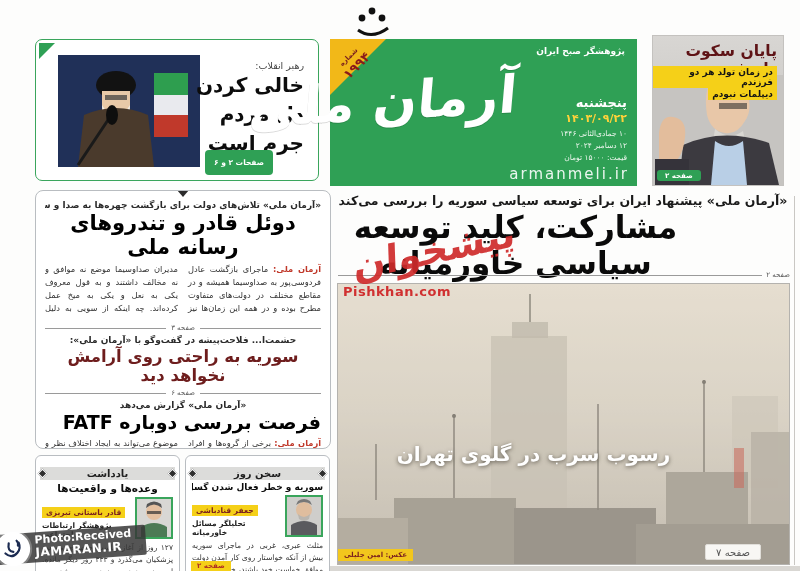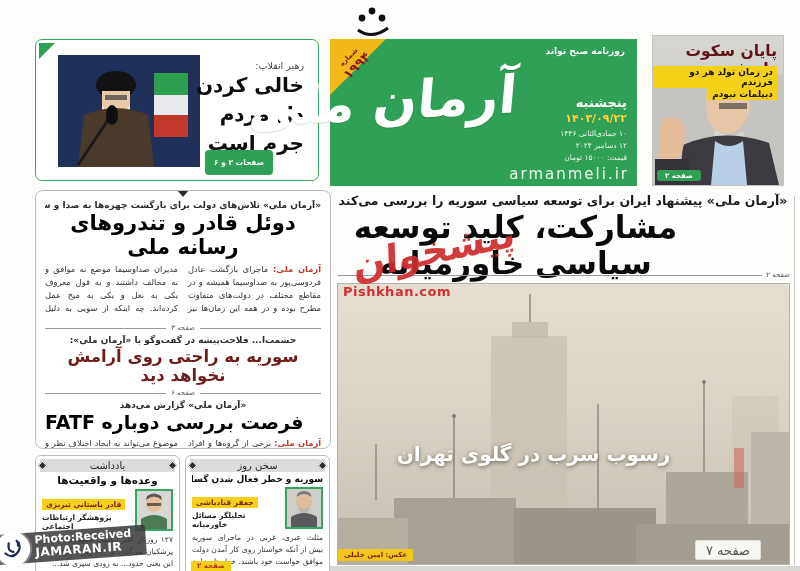--- a/index.html
+++ b/index.html
@@ -64,45 +64,45 @@
     z-index:6; direction:ltr; letter-spacing:.5px; }
 
   
   .city-photo { position:absolute; left:337px; top:283px; width:453px; height:282px; overflow:hidden;
     border:1px solid #b4b2ae; background:linear-gradient(#e6ded0 0%, #d6cfc2 45%, #b8b1a6 100%); }
   .city-caption { position:absolute; left:0; right:60px; top:158px; text-align:center; color:#fff;
     font-size:20px; font-weight:bold; text-shadow:0 1px 4px rgba(60,55,45,.75); z-index:3; }
   .city-credit { position:absolute; left:0; bottom:3px; background:#f2c71d; color:#7a1f1f;
     font-size:7px; font-weight:bold; padding:2px 6px; z-index:3; }
   .city-pageref { position:absolute; right:28px; bottom:4px; background:#f8f7f4; color:#555;
-    font-size:13px; padding:1.5px 10px; border-radius:2px; z-index:3; border:1px solid #e0ded9; }
+    font-size:10px; padding:1.5px 10px; border-radius:2px; z-index:3; border:1px solid #e0ded9; }
 
   
   .articles-box { position:absolute; left:35px; top:190px; width:296px; height:259px; background:#fff;
     border:1.5px solid #b9bdc1; border-radius:8px; padding:6px 9px; overflow:hidden; }
   .box-notch { position:absolute; top:-1px; left:50%; margin-left:-6px; width:0; height:0;
     border-left:6px solid transparent; border-right:6px solid transparent; border-top:7px solid #2b2b2b; }
   .art-kicker { text-align:center; font-size:9px; font-weight:bold; color:#2b2b2b; white-space:nowrap; overflow:hidden; margin:3px 0 1px; }
   .art-headline-1 { text-align:center; font-size:21px; font-weight:bold; color:#000; margin:1px 0 4px; }
   .art-headline-2 { text-align:center; font-size:16.5px; font-weight:bold; color:#6e1d1d; margin:2px 0 3px; }
-  .art-headline-3 { text-align:left; font-size:19px; font-weight:bold; color:#000; margin:1px 0 4px; }
+  .art-headline-3 { text-align:right; font-size:19px; font-weight:bold; color:#000; margin:1px 0 4px; }
   .art-body { column-count:2; column-gap:10px; font-size:8.3px; line-height:1.55; text-align:justify;
     color:#333; height:57px; overflow:hidden; }
   .lead { color:#c0392b; font-weight:bold; }
   .page-ref { display:flex; align-items:center; gap:5px; margin:4px 0 2px; }
   .page-ref .line { flex:1; height:1px; background:#9a9a9a; }
   .page-ref .pref { font-size:7px; color:#555; white-space:nowrap; }
 
   
   .op-box { position:absolute; top:455px; width:145px; height:120px; background:#fff;
     border:1px solid #b9bdc1; border-radius:6px 6px 0 0; padding:3px 6px; overflow:hidden; }
   .op-note { left:35px; }
   .op-day  { left:185px; }
-  .op-header { position:relative; margin:0 -2px 2px; background:#dcdcda; height:13px; display:flex;
-    align-items:center; justify-content:center; font-size:10px; font-weight:normal; color:#1f1f1f; }
+  .op-header { position:relative; margin:8px -2px 2px; background:#dcdcda; height:13px; display:flex;
+    align-items:center; justify-content:center; font-size:10px; font-weight:bold; color:#1f1f1f; }
   .diamond { position:absolute; top:3px; width:7px; height:7px; background:#2e2e2e; border:1.5px solid #fff; transform:rotate(45deg); }
   .diamond.dl { left:-1px; } .diamond.dr { right:-1px; }
   .op-headline { text-align:center; font-weight:bold; color:#0c0c0c; margin:2px 0 3px; white-space:nowrap; overflow:hidden; }
   .op-note .op-headline { font-size:10.5px; }
   .op-day .op-headline { font-size:9px; }
   .op-author { display:flex; align-items:flex-end; gap:5px; justify-content:flex-start; margin-bottom:3px; }
   .op-photo { order:-1; width:38px; height:42px; border:2px solid #3aa55c; overflow:hidden; background:#cfcecb; flex:0 0 auto; }
   .op-meta { flex:1; text-align:left; }
   .op-name { display:inline-block; background:#f5d018; color:#7a1f1f; font-size:7.5px; font-weight:bold; padding:1px 4px; margin-bottom:3px; }
   .op-role { font-size:7.5px; font-weight:bold; color:#222; }
@@ -153,21 +153,21 @@
     </div>
     <div class="leader-badge">صفحات ۲ و ۶</div>
   </div>
 
   <div class="masthead">
     <div class="issue-corner"></div>
     <div class="issue-text">
       <span class="issue-label">شماره</span>
       <span class="issue-number">۱۹۹۴</span>
     </div>
-    <div class="mast-tagline">روزنامه صبح تواند</div>
+    <div class="mast-tagline">پژوهشگر صبح ایران</div>
     <div class="mast-logo">آرمان ملی</div>
     <div class="mast-dates">
       <div class="mast-weekday">پنجشنبه</div>
       <div class="mast-solar">۱۴۰۳/۰۹/۲۲</div>
       <div class="mast-small">۱۰ جمادی‌الثانی ۱۴۴۶</div>
       <div class="mast-small">۱۲ دسامبر ۲۰۲۴</div>
       <div class="mast-small">قیمت: ۱۵۰۰۰ تومان</div>
     </div>
     <div class="mast-site">armanmeli.ir</div>
   </div>

